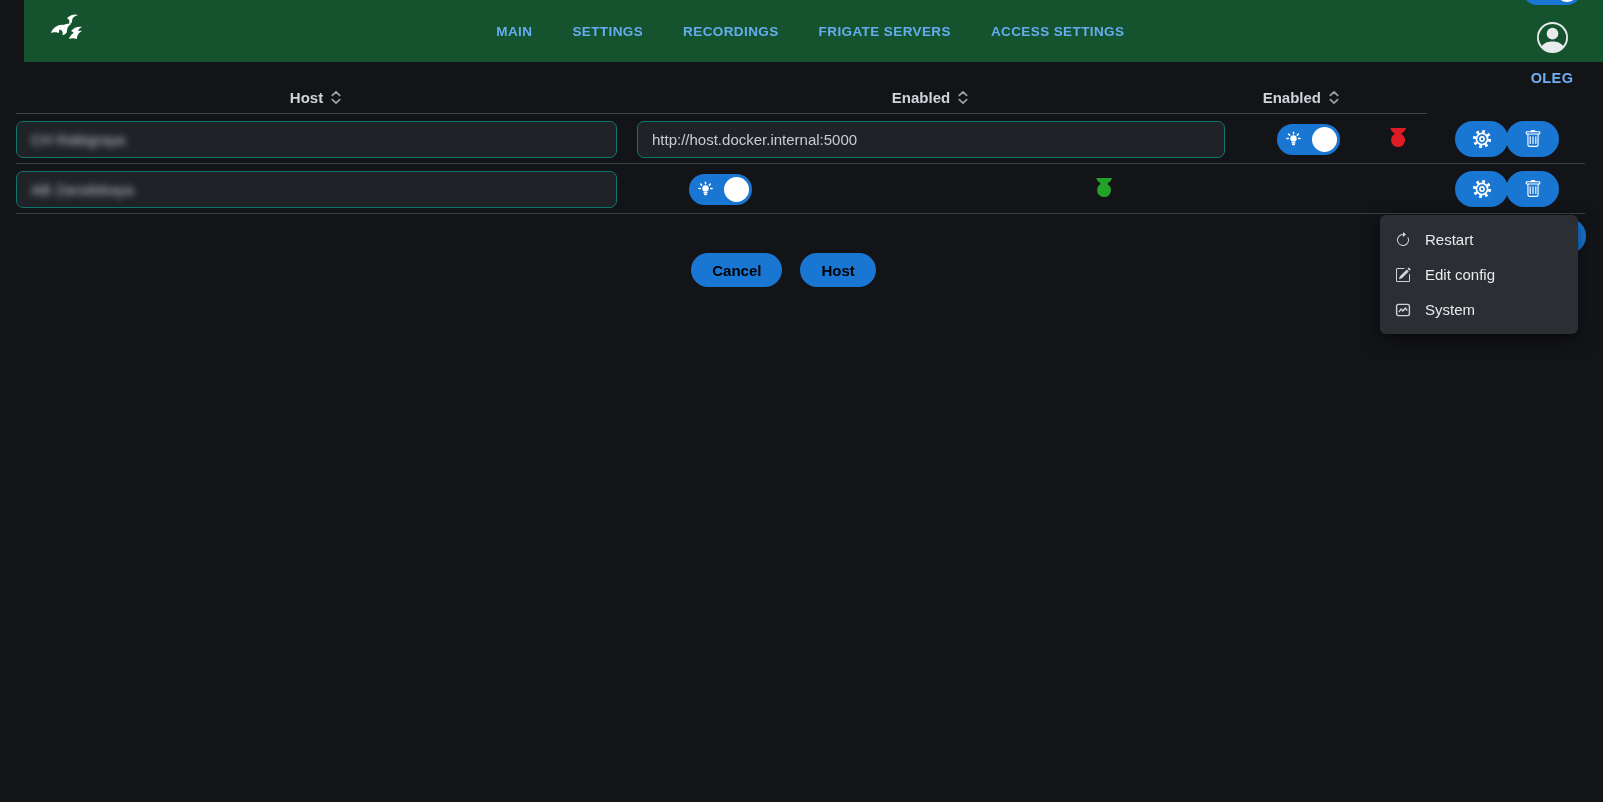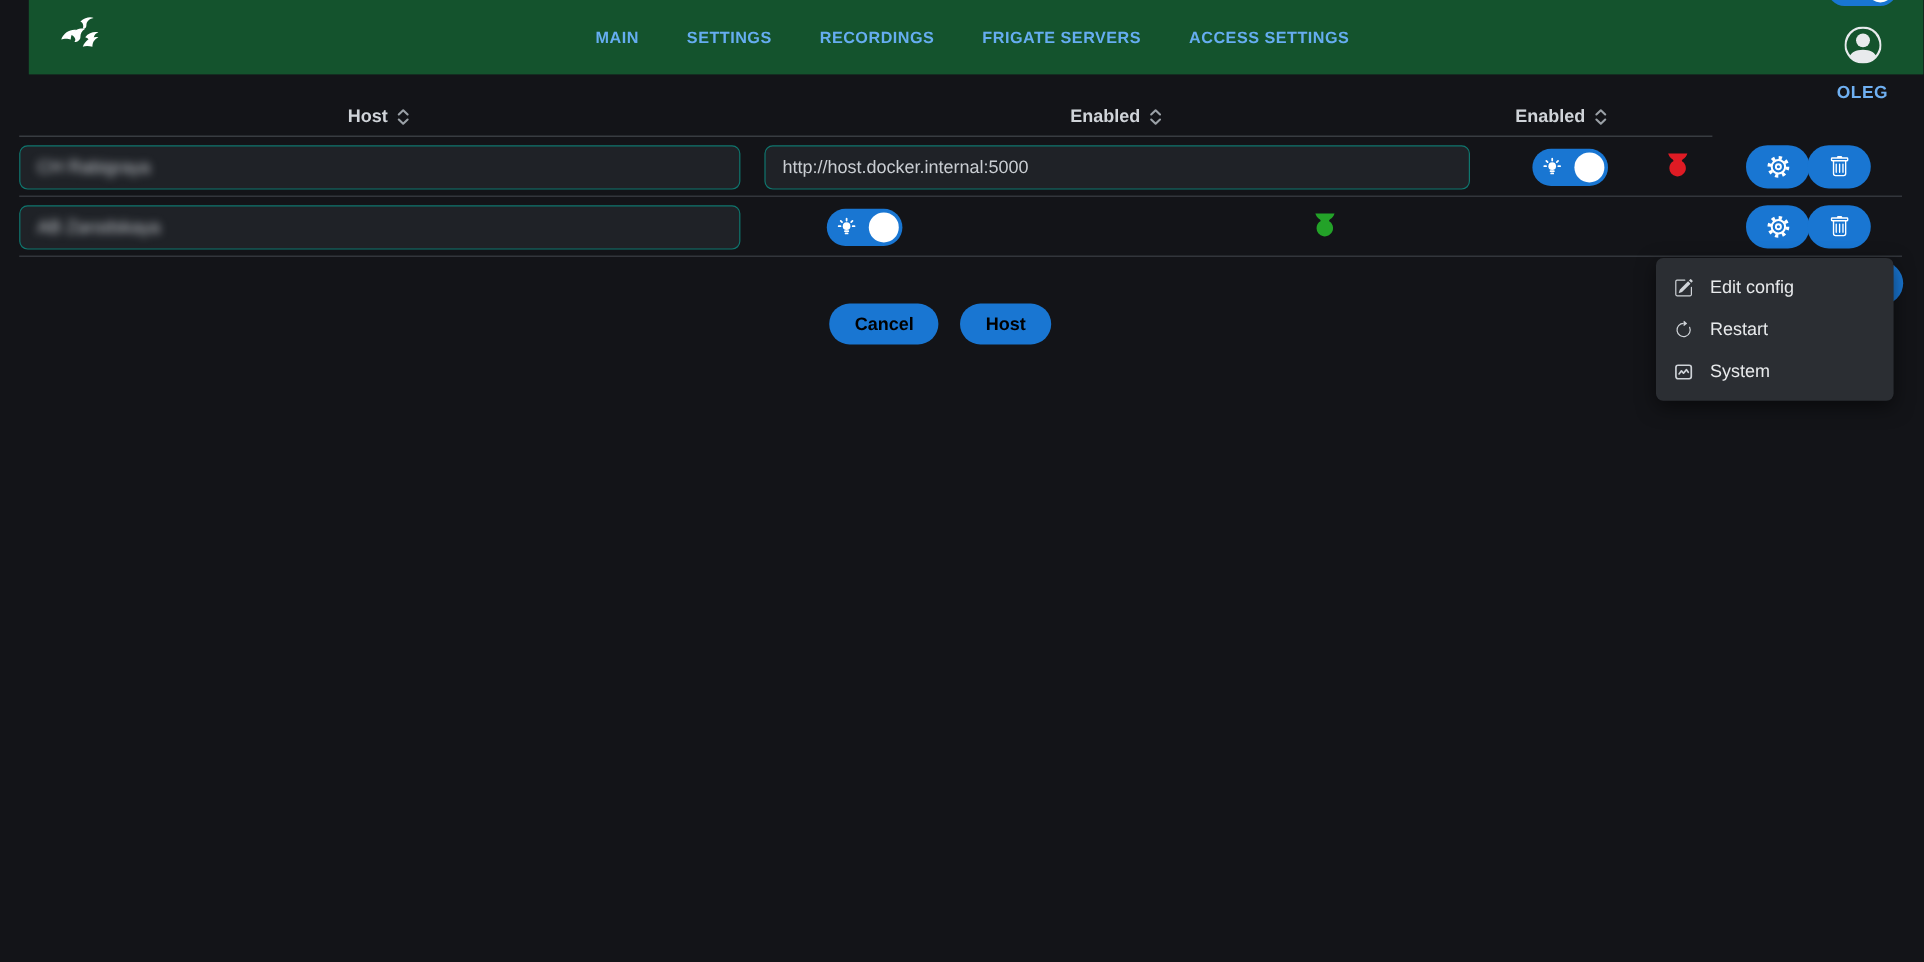--- a/index.html
+++ b/index.html
@@ -275,31 +275,31 @@
   <div class="form-actions">
     <button class="btn">Cancel</button>
     <button class="btn">Host</button>
   </div>
 
   <button class="hidden-circle-btn"></button>
 
   <div class="context-menu">
     <div class="menu-item">
       <svg width="16" height="16" viewBox="0 0 16 16" fill="currentColor">
+        <path fill-rule="evenodd" d="M8 3a5 5 0 1 0 4.546 2.914.5.5 0 0 1 .908-.417A6 6 0 1 1 8 2v1z"></path>
+        <path d="M8 4.466V.534a.25.25 0 0 1 .41-.192l2.36 1.966c.12.1.12.284 0 .384L8.41 4.658A.25.25 0 0 1 8 4.466z"></path>
+      </svg>
+      <span>Restart</span>
+    </div>
+    <div class="menu-item">
+      <svg width="16" height="16" viewBox="0 0 16 16" fill="currentColor">
         <path d="M15.502 1.94a.5.5 0 0 1 0 .706L14.459 3.69l-2-2L13.502.646a.5.5 0 0 1 .707 0l1.293 1.293zm-1.75 2.456-2-2L4.939 9.21a.5.5 0 0 0-.121.196l-.805 2.414a.25.25 0 0 0 .316.316l2.414-.805a.5.5 0 0 0 .196-.12l6.813-6.814z"></path>
         <path fill-rule="evenodd" d="M1 13.5A1.5 1.5 0 0 0 2.5 15h11a1.5 1.5 0 0 0 1.5-1.5v-6a.5.5 0 0 0-1 0v6a.5.5 0 0 1-.5.5h-11a.5.5 0 0 1-.5-.5v-11a.5.5 0 0 1 .5-.5H9a.5.5 0 0 0 0-1H2.5A1.5 1.5 0 0 0 1 2.5v11z"></path>
       </svg>
       <span>Edit config</span>
-    </div>
-    <div class="menu-item">
-      <svg width="16" height="16" viewBox="0 0 16 16" fill="currentColor">
-        <path fill-rule="evenodd" d="M8 3a5 5 0 1 0 4.546 2.914.5.5 0 0 1 .908-.417A6 6 0 1 1 8 2v1z"></path>
-        <path d="M8 4.466V.534a.25.25 0 0 1 .41-.192l2.36 1.966c.12.1.12.284 0 .384L8.41 4.658A.25.25 0 0 1 8 4.466z"></path>
-      </svg>
-      <span>Restart</span>
     </div>
     <div class="menu-item">
       <svg width="16" height="16" viewBox="0 0 16 16">
         <rect x="1.6" y="2.4" width="12.8" height="11.2" rx="1.8" fill="none" stroke="currentColor" stroke-width="1.4"></rect>
         <path d="M4.2 9.6 6.2 7l1.7 2 2.5-3 1.5 2.2" fill="none" stroke="currentColor" stroke-width="1.4" stroke-linecap="round" stroke-linejoin="round"></path>
       </svg>
       <span>System</span>
     </div>
   </div>
 

